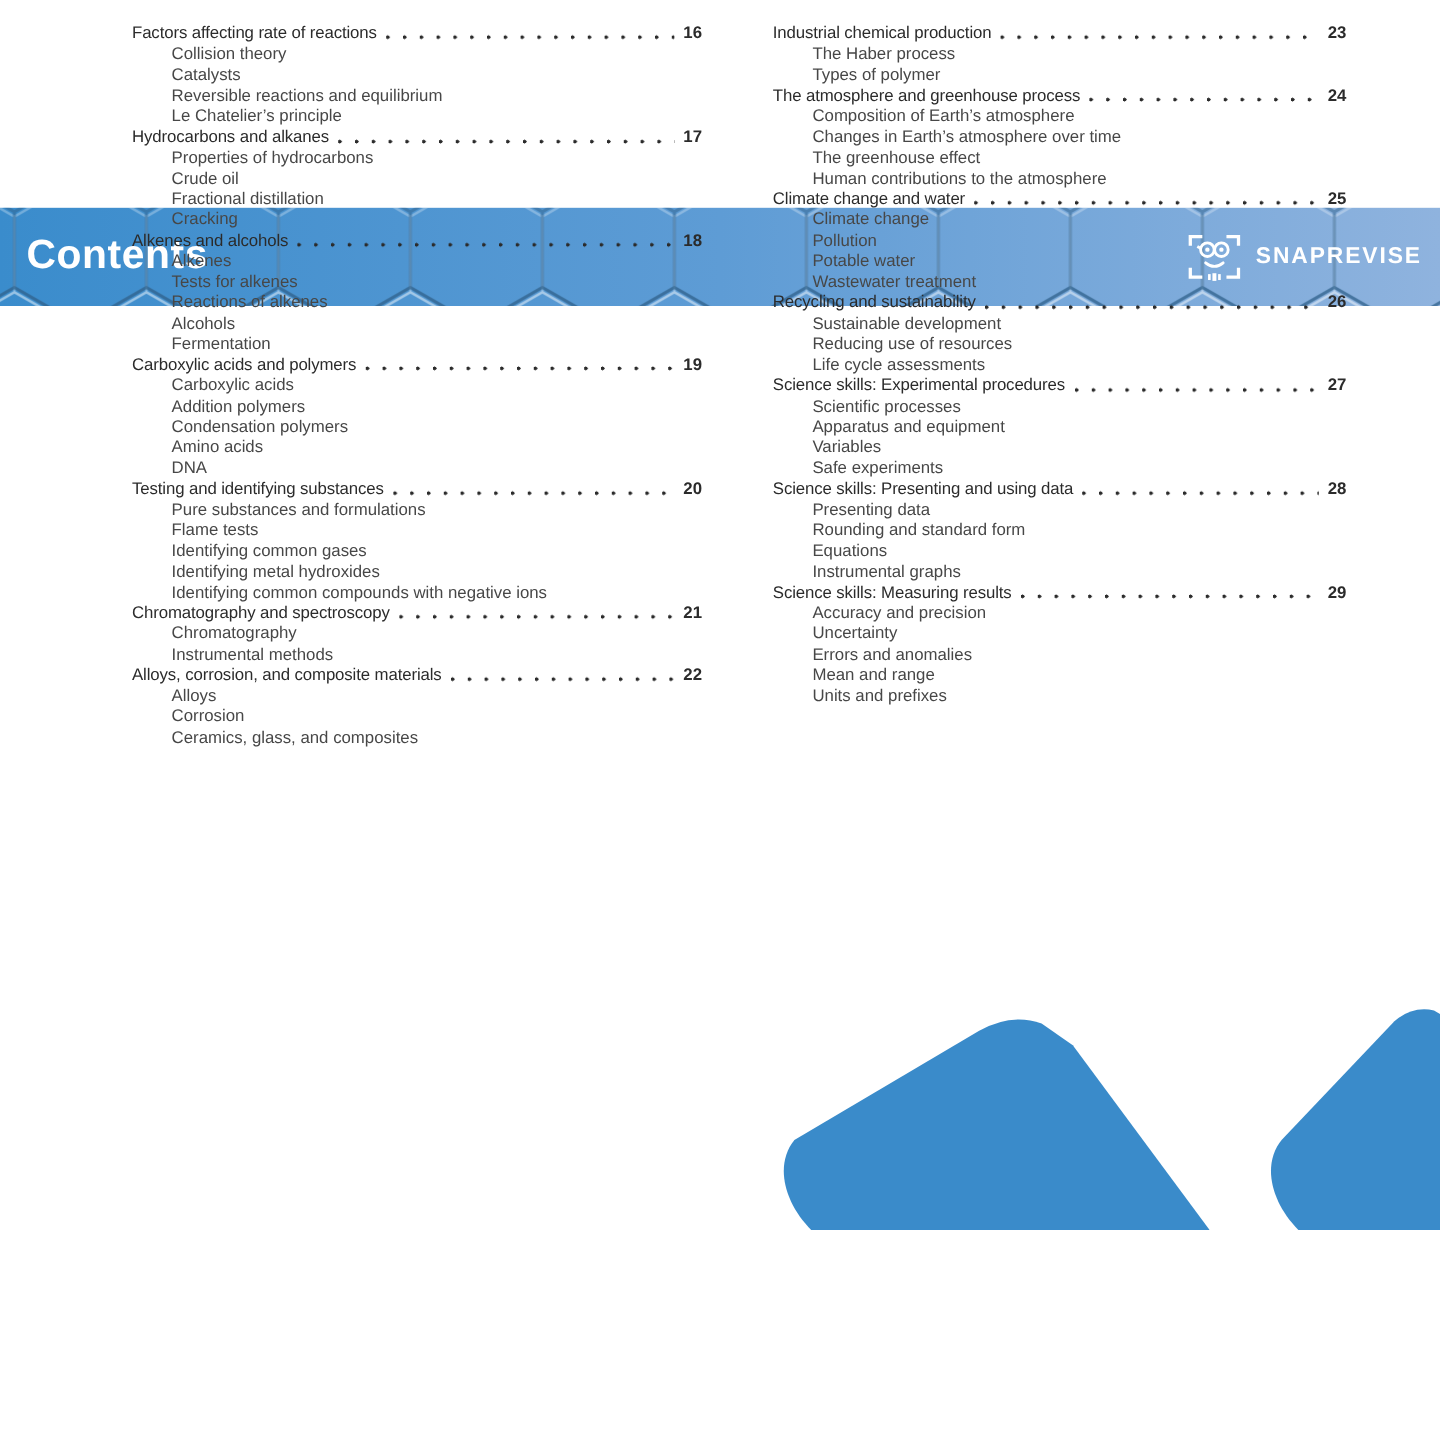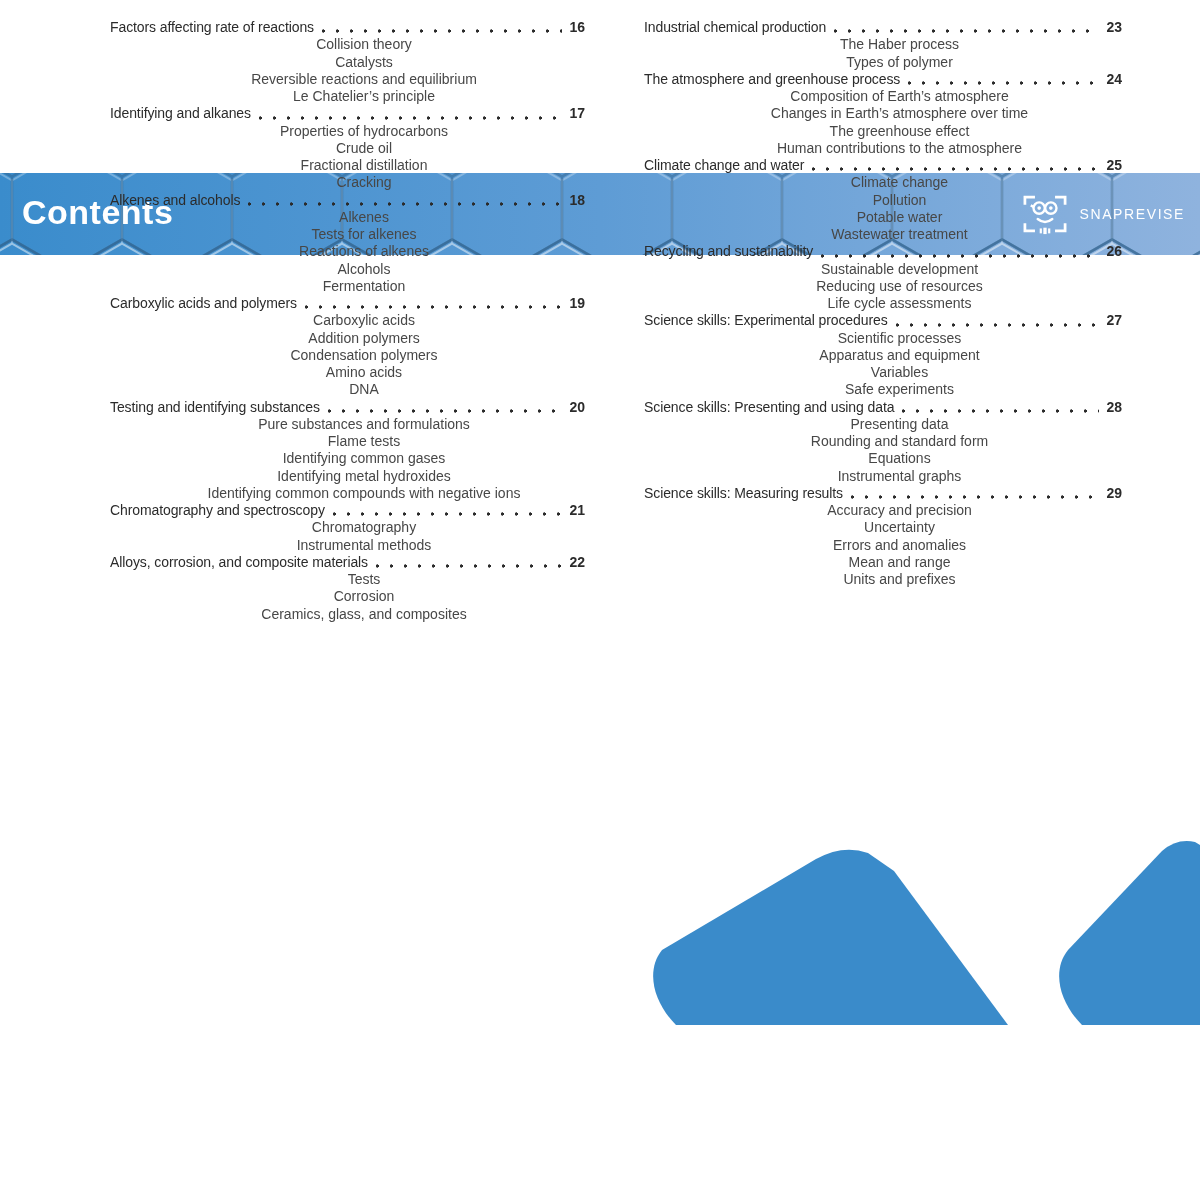--- a/index.html
+++ b/index.html
@@ -21,42 +21,42 @@
   .banner .title{
     position:absolute; left:22px; top:50%; transform:translateY(-54%);
     color:var(--banner-text); font-size:34px; font-weight:700; letter-spacing:.5px;
     margin:0;
   }
   .brand{
     position:absolute; right:15px; top:50%; transform:translateY(-50%);
     display:flex; align-items:center; gap:12px;
   }
   .brand .brand-name{
-    color:var(--banner-text); font-size:14px; font-weight:400; letter-spacing:1.6px;
+    color:var(--banner-text); font-size:19px; font-weight:700; letter-spacing:1.6px;
   }
   
   .toc{
     position:relative; z-index:1;
     margin-top:19px;
     padding:0 78px 0 110px;
     display:grid; grid-template-columns:475px 478px; column-gap:59px;
     font-size:14px; line-height:17.25px; color:var(--body);
   }
   .chapter-row{display:flex; width:100%;}
   .ch-title{
     white-space:nowrap; font-weight:400; color:var(--heading); letter-spacing:-0.1px;
   }
   .dots{
     flex:1 1 auto; min-width:12px; margin:0 7px 3px 7px; height:4px;
     align-self:flex-end;
     background-image:radial-gradient(circle at 2.2px 2px, var(--heading) 1.45px, rgba(0,0,0,0) 1.75px);
     background-size:14px 4px; background-repeat:repeat-x; background-position:left bottom;
   }
   .pg{font-weight:700; color:var(--heading); white-space:nowrap;}
-  ul.subs{list-style:none; margin:0; padding:0 0 0 33px;text-align:center;}
+  ul.subs{list-style:none; margin:0; padding:0 0 0 33px;}
   ul.subs li{white-space:nowrap;}
   
   .decor{position:absolute; inset:0; z-index:0; pointer-events:none;}
 </style>
 </head>
 <body>
 
 <div class="page">
 
   <svg class="decor" width="1200" height="1200" viewBox="0 0 1200 1200" aria-hidden="true">
@@ -129,21 +129,21 @@
           </div>
           <ul class="subs">
             <li class="sub">Collision theory</li>
             <li class="sub">Catalysts</li>
             <li class="sub">Reversible reactions and equilibrium</li>
             <li class="sub">Le Chatelier’s principle</li>
           </ul>
         </div>
         <div class="chapter">
           <div class="chapter-row">
-            <span class="ch-title">Identifying and alkanes</span>
+            <span class="ch-title">Hydrocarbons and alkanes</span>
             <span class="dots"></span>
             <span class="pg">17</span>
           </div>
           <ul class="subs">
             <li class="sub">Properties of hydrocarbons</li>
             <li class="sub">Crude oil</li>
             <li class="sub">Fractional distillation</li>
             <li class="sub">Cracking</li>
           </ul>
         </div>
@@ -200,21 +200,21 @@
             <li class="sub">Instrumental methods</li>
           </ul>
         </div>
         <div class="chapter">
           <div class="chapter-row">
             <span class="ch-title">Alloys, corrosion, and composite materials</span>
             <span class="dots"></span>
             <span class="pg">22</span>
           </div>
           <ul class="subs">
-            <li class="sub">Tests</li>
+            <li class="sub">Alloys</li>
             <li class="sub">Corrosion</li>
             <li class="sub">Ceramics, glass, and composites</li>
           </ul>
         </div>
       </section>
     <section class="col">
         <div class="chapter">
           <div class="chapter-row">
             <span class="ch-title">Industrial chemical production</span>
             <span class="dots"></span>

